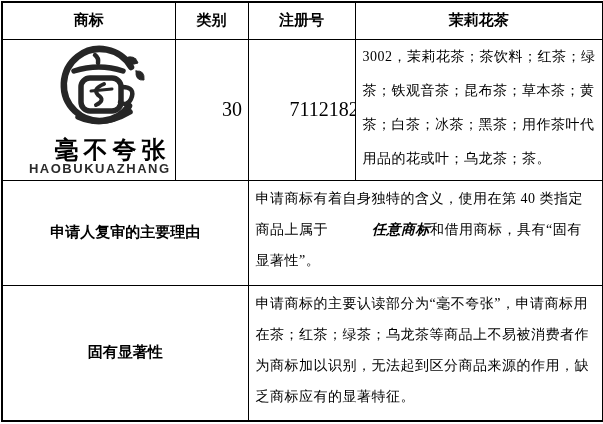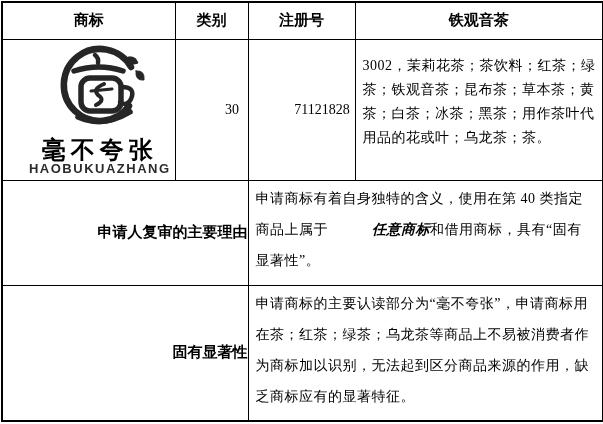--- a/index.html
+++ b/index.html
@@ -33,41 +33,41 @@
   .hdr {
     font-weight: bold;
     font-size: 15px;
     text-align: center;
     vertical-align: middle;
     font-family: "Liberation Sans", "DejaVu Sans", sans-serif;
   }
   .center-cell {
     text-align: center;
     vertical-align: middle;
-    font-size: 14px;
+    font-size: 20px;
     padding-left: 41px;
   }
   .label-cell {
     font-weight: bold;
     font-size: 15px;
-    text-align: right;
+    text-align: center;
     vertical-align: middle;
     font-family: "Liberation Sans", "DejaVu Sans", sans-serif;
   }
   .text-cell {
     vertical-align: top;
     text-align: left;
     font-size: 14px;
     line-height: 31px;
     padding: 2px 6px 0 7px;
     letter-spacing: 0.5px;
   }
   .goods-cell {
-    line-height: 24px;
-    padding-top: 14px;
+    line-height: 34px;
+    padding-top: 0;
   }
   .emph {
     font-weight: bold;
     font-style: italic;
     margin-left: 44px;
   }
   
   .logo-cell {
     vertical-align: middle;
     text-align: center;
@@ -82,20 +82,21 @@
     margin: 0 auto;
   }
   .logo-cn {
     font-weight: 900;
     font-size: 24px;
     letter-spacing: 5px;
     line-height: 24px;
     margin-top: 10px;
     white-space: nowrap;
     font-family: "Liberation Serif", "DejaVu Serif", serif;
+    text-align: right;
   }
   .logo-latin {
     font-weight: bold;
     font-size: 13px;
     letter-spacing: 1.5px;
     line-height: 13px;
     color: #2b2b2b;
     white-space: nowrap;
     font-family: "Liberation Sans", "DejaVu Sans", sans-serif;
   }
@@ -110,21 +111,21 @@
       <col style="width:73px">
       <col style="width:107px">
       <col style="width:248px">
     </colgroup>
 
     <tbody>
         <tr style="height:37px">
       <td class="hdr">商标</td>
       <td class="hdr">类别</td>
       <td class="hdr">注册号</td>
-      <td class="hdr">铁观音茶</td>
+      <td class="hdr">茉莉花茶</td>
     </tr>
 
     <tr style="height:141px">
       <td class="logo-cell">
         <div class="logo-box">
           <svg class="logo-emblem" width="118" height="86" viewBox="0 0 118 86">
             <g fill="none" stroke="#262626" stroke-linecap="round" stroke-linejoin="round">
 
               <path d="M 90 25 A 36 36 0 1 0 88 64" stroke-width="6.5"></path>
 

